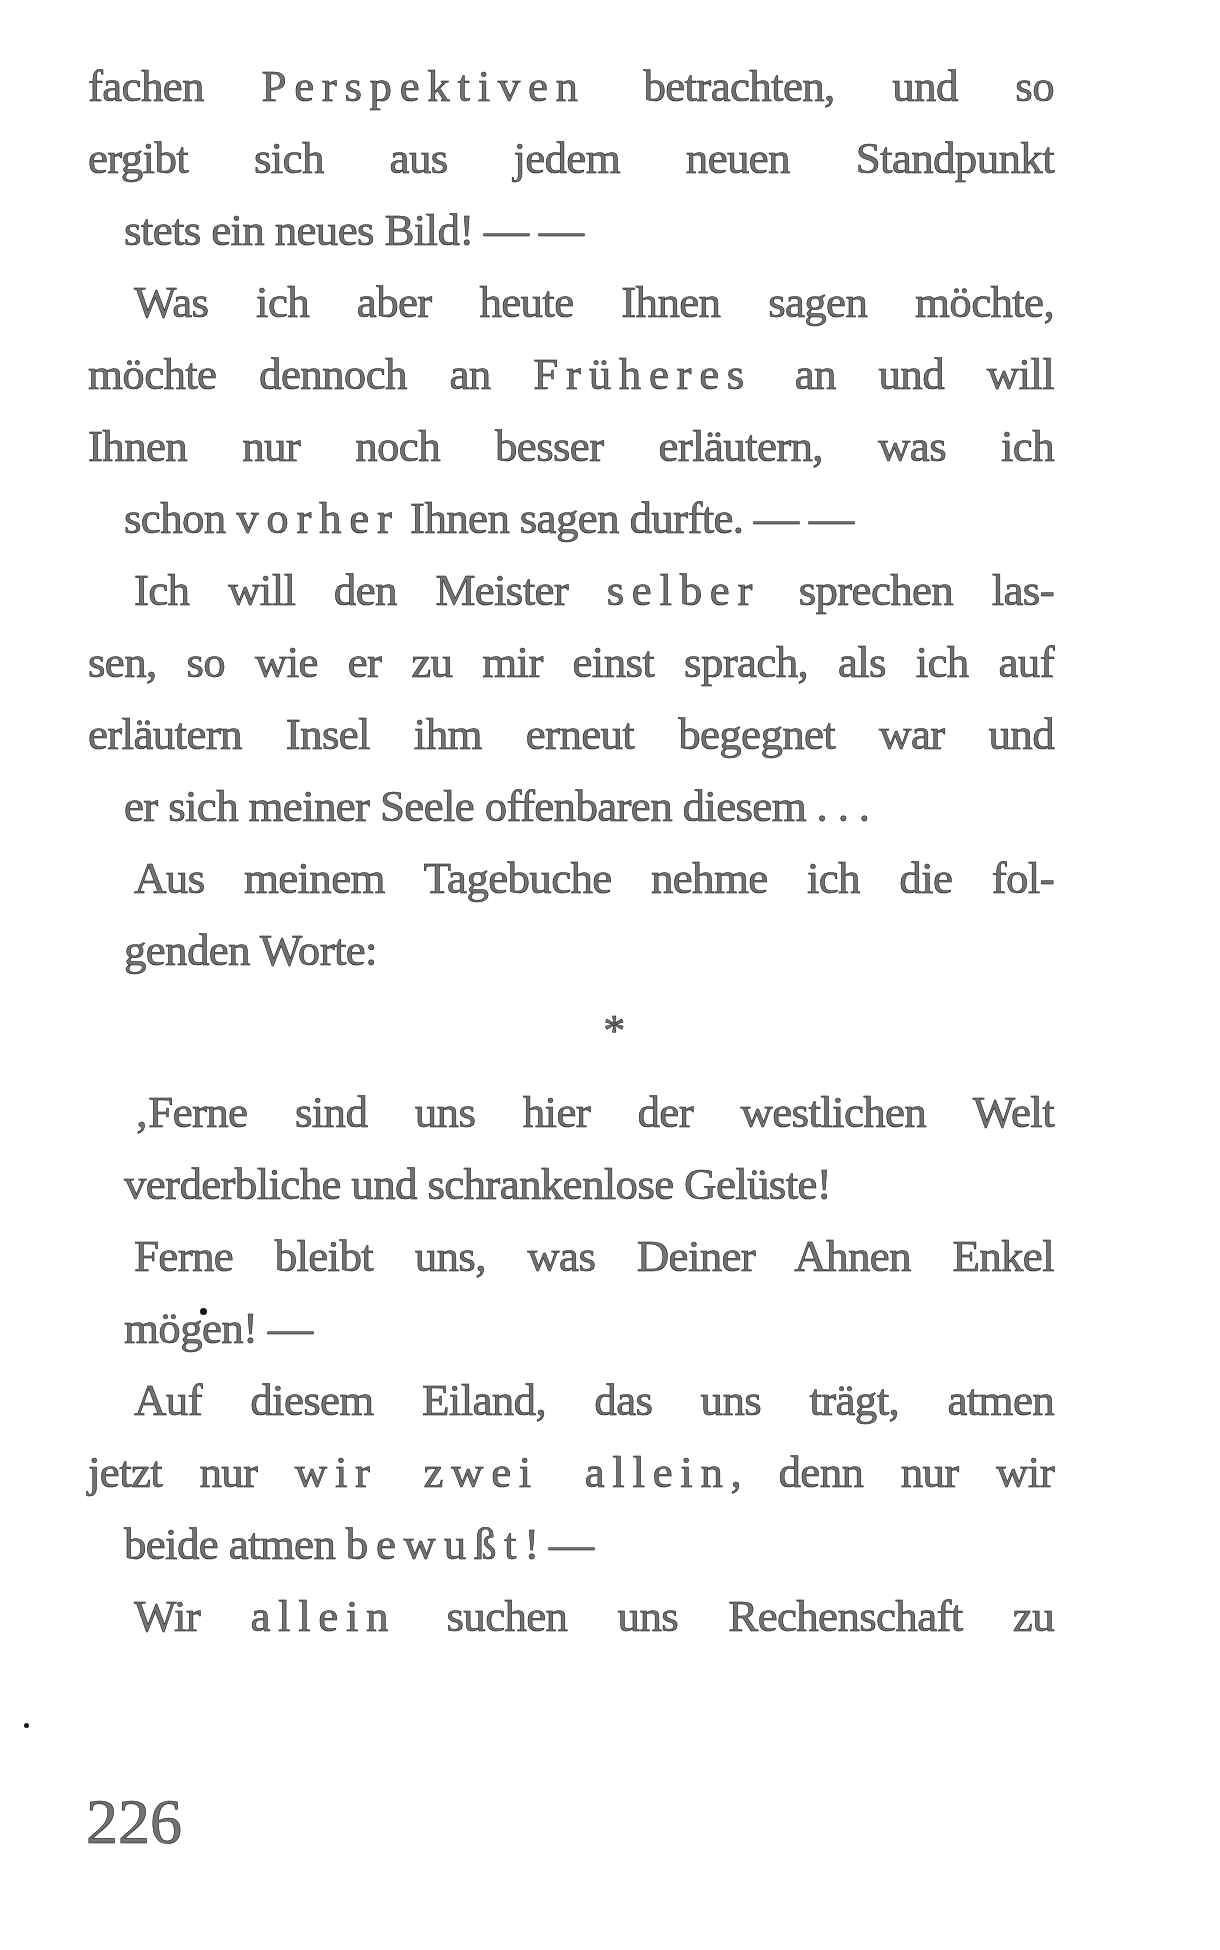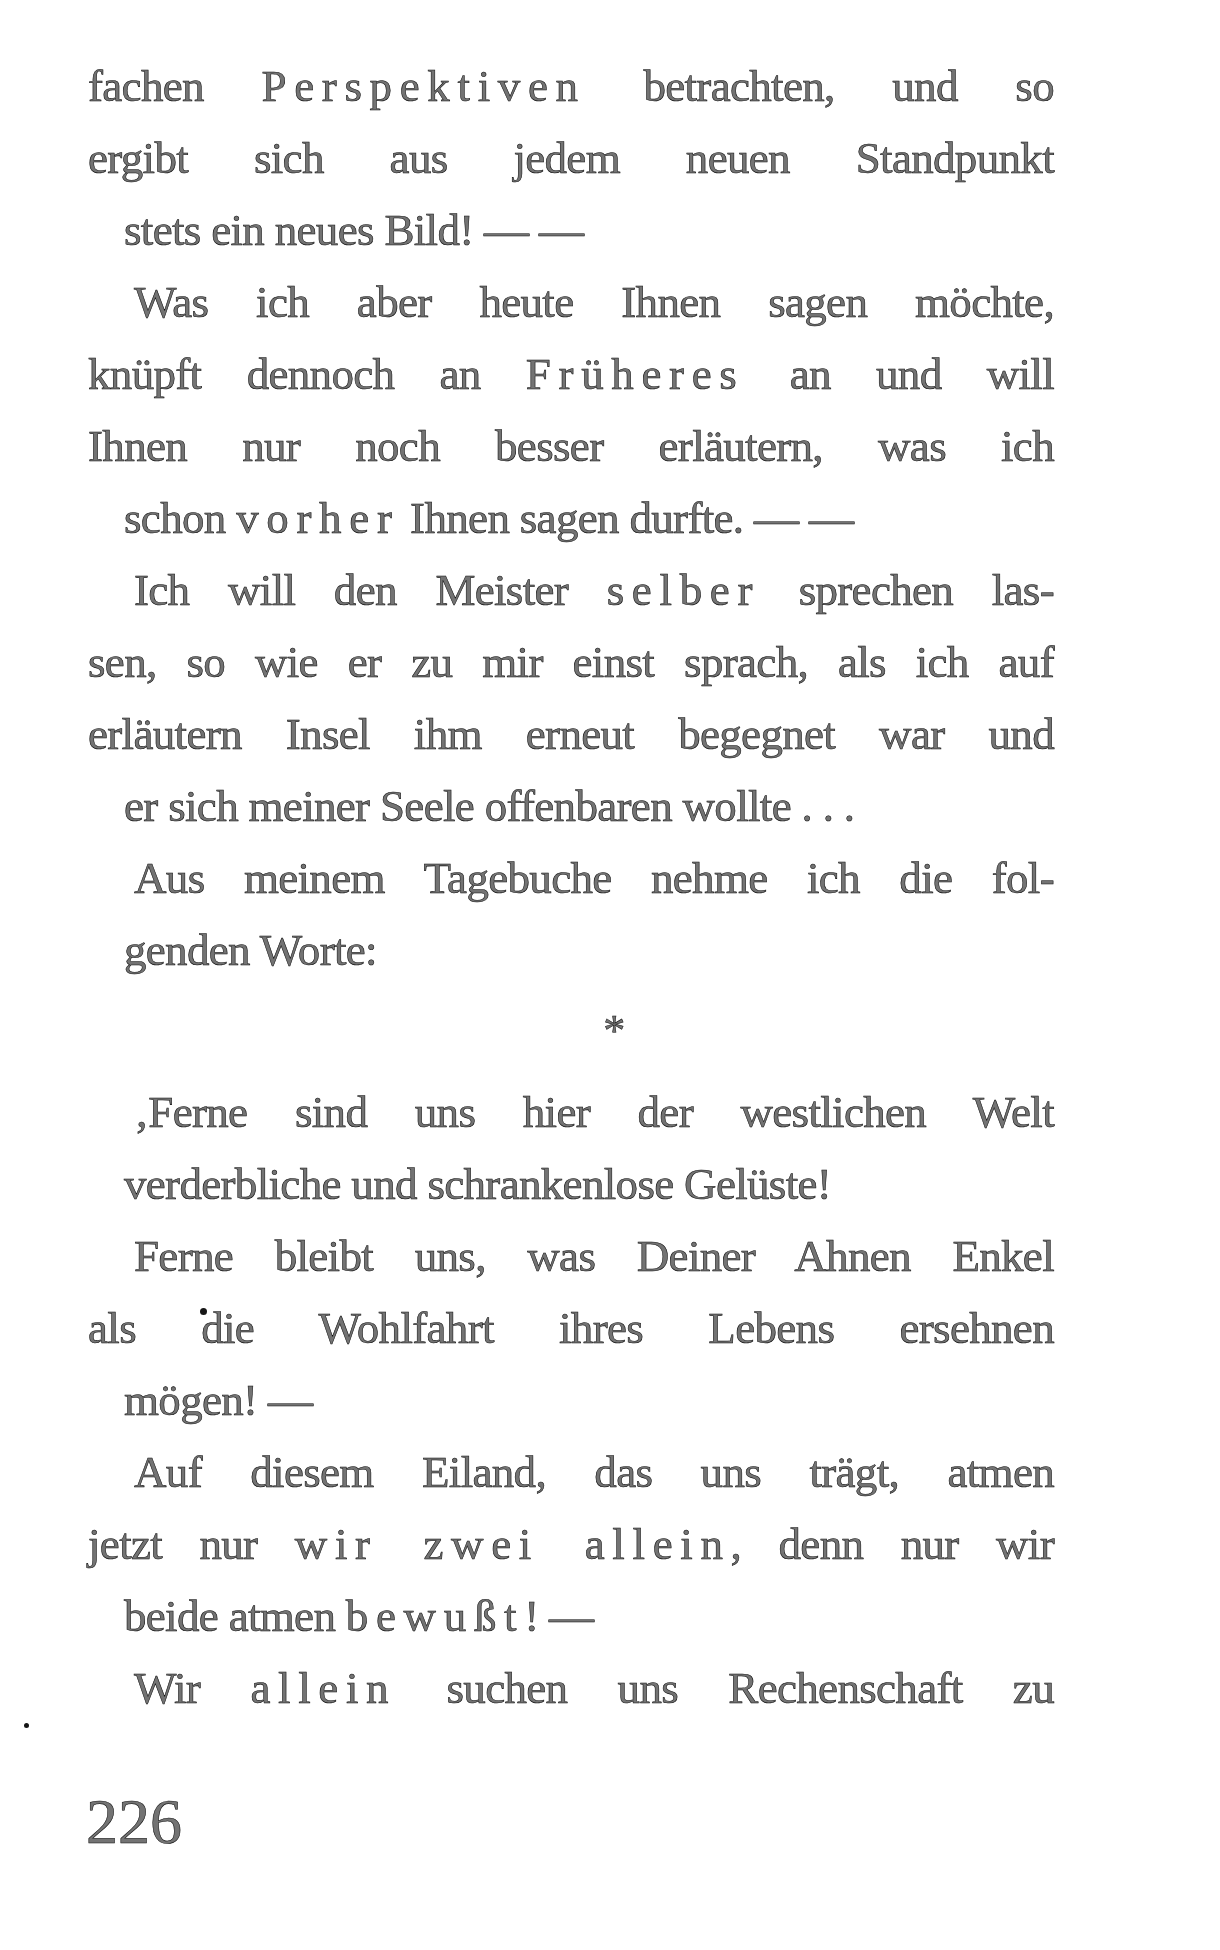--- a/index.html
+++ b/index.html
@@ -49,47 +49,46 @@
   <div class="textblock">
 
     <div class="line j"><span>fachen </span><span class="sperr">Perspektiven</span><span> betrachten, und so</span></div>
 
     <div class="line j"><span>ergibt sich aus jedem neuen Standpunkt</span></div>
 
     <div class="line l"><span>stets ein neues Bild! — —</span></div>
 
     <div class="line j ind"><span>Was ich aber heute Ihnen sagen möchte,</span></div>
 
-    <div class="line j"><span>knüpft dennoch an </span><span class="sperr">Früheres</span><span> an und will</span></div>
+    <div class="line j"><span>möchte dennoch an </span><span class="sperr">Früheres</span><span> an und will</span></div>
 
     <div class="line j"><span>Ihnen nur noch besser erläutern, was ich</span></div>
 
     <div class="line l"><span>schon </span><span class="sperr">vorher</span><span> Ihnen sagen durfte. — —</span></div>
 
     <div class="line j ind"><span>Ich will den Meister </span><span class="sperr">selber</span><span> sprechen las-</span></div>
 
     <div class="line j"><span>sen, so wie er zu mir einst sprach, als ich auf</span></div>
 
     <div class="line j"><span>erläutern Insel ihm erneut begegnet war und</span></div>
 
-    <div class="line l"><span>er sich meiner Seele offenbaren wollte . . .</span></div>
+    <div class="line l"><span>er sich meiner Seele offenbaren diesem . . .</span></div>
 
     <div class="line j ind"><span>Aus meinem Tagebuche nehme ich die fol-</span></div>
 
     <div class="line l"><span>genden Worte:</span></div>
 
     <div class="sep"><span>*</span></div>
 
     <div class="line j ind"><span>‚Ferne sind uns hier der westlichen Welt</span></div>
 
     <div class="line l"><span>verderbliche und schrankenlose Gelüste!</span></div>
 
     <div class="line j ind"><span>Ferne bleibt uns, was Deiner Ahnen Enkel</span></div>
 
-    <div class="line j"><span>als die Wohlfahrt ihres Lebens ersehnen</span></div>
 
     <div class="line l"><span>mögen! —</span></div>
 
     <div class="line j ind"><span>Auf diesem Eiland, das uns trägt, atmen</span></div>
 
     <div class="line j"><span>jetzt nur </span><span class="sperr">wir zwei allein</span><span>, denn nur wir</span></div>
 
     <div class="line l"><span>beide atmen </span><span class="sperr">bewußt</span><span>! —</span></div>
 
     <div class="line j ind"><span>Wir </span><span class="sperr">allein</span><span> suchen uns Rechenschaft zu</span></div>

